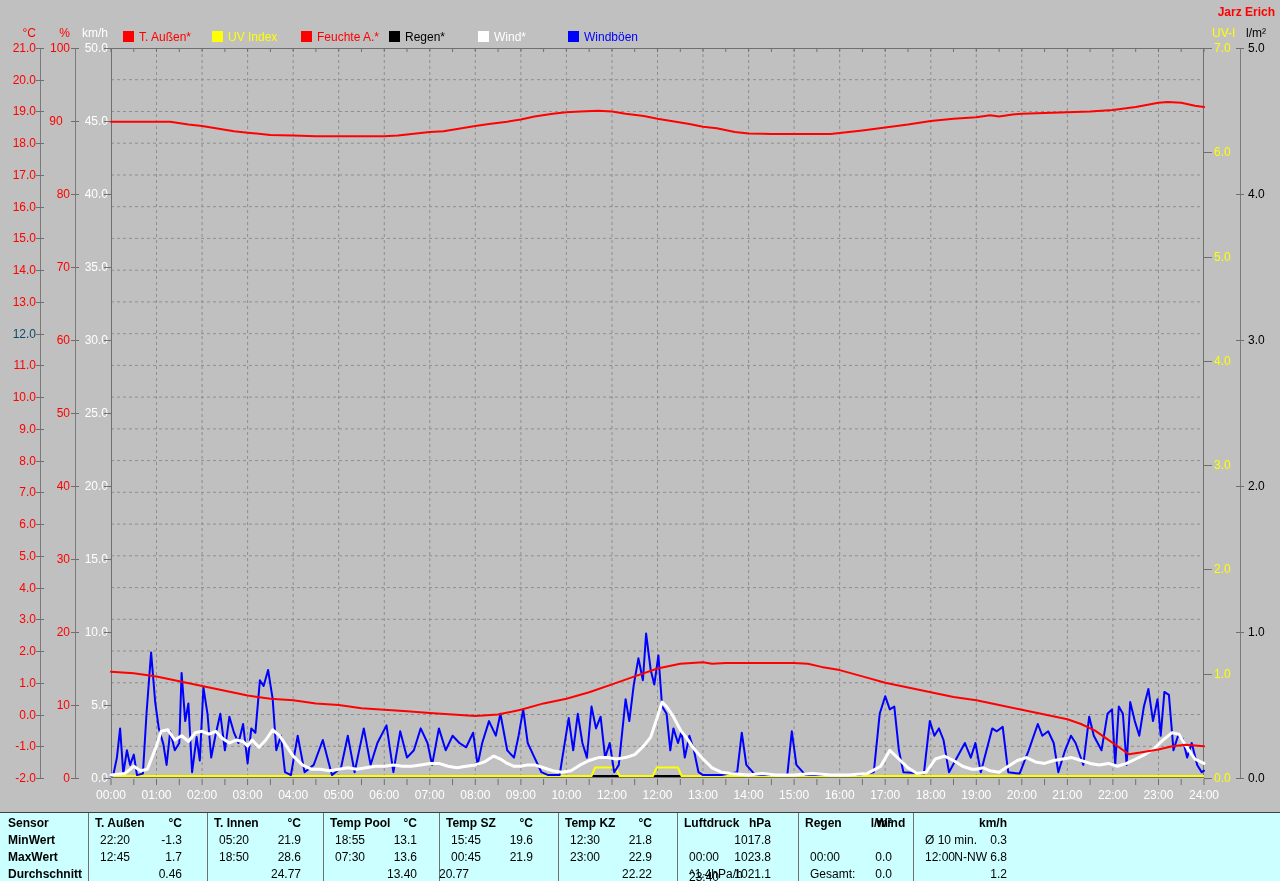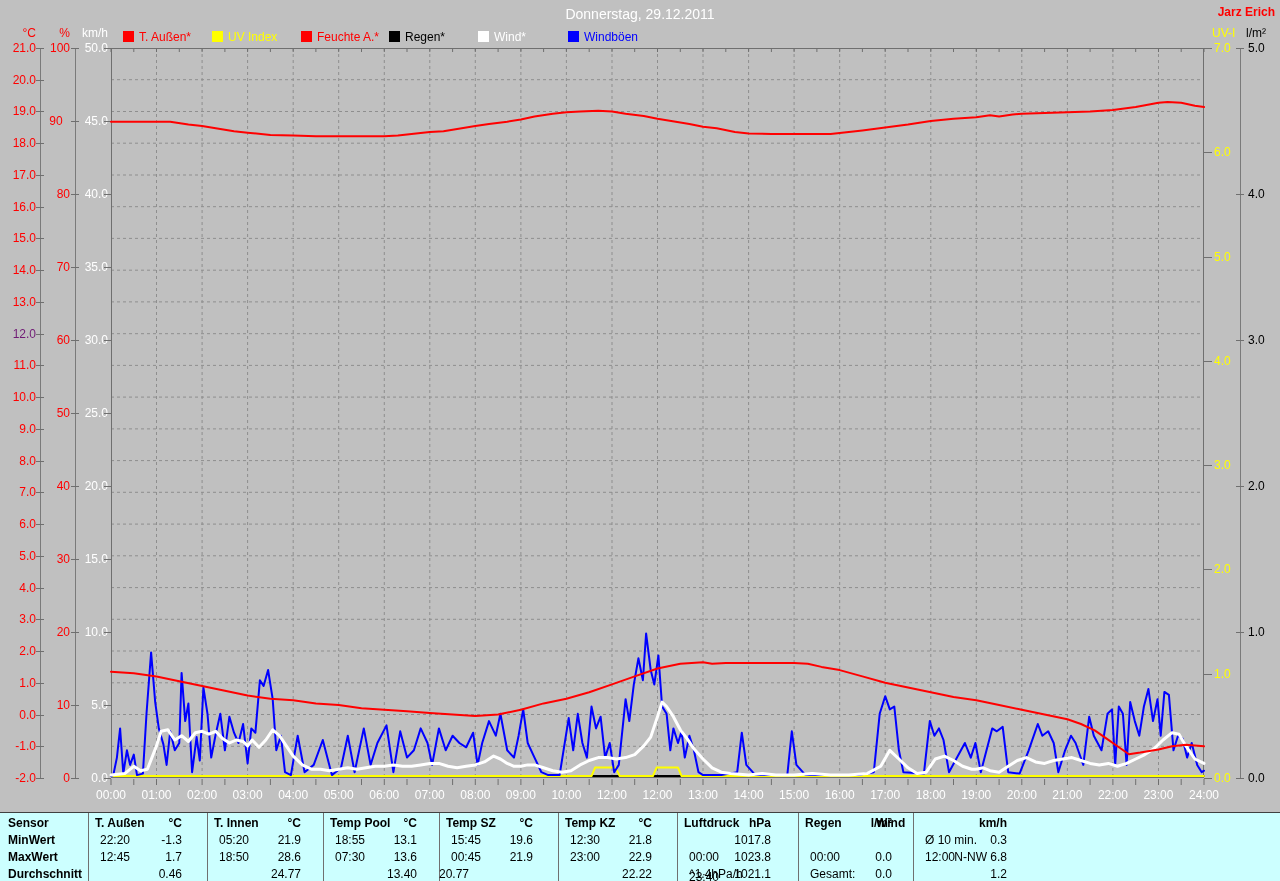--- a/index.html
+++ b/index.html
@@ -25,21 +25,20 @@
     border-top:1px solid #404040;border-bottom:1px solid #404040;font-size:12px;color:#000;}
   .stats .cell{position:absolute;white-space:nowrap;line-height:16px;}
   .stats .hdr{font-weight:bold;}
   .stats .vdiv{position:absolute;top:0;width:1px;height:68px;background:#707070;}
   svg{position:absolute;left:111px;top:48px;overflow:visible;}
 </style>
 </head>
 <body>
 
 <div class="screen">
-  <div class="title">Donnerstag, 29.12.2011</div>
   <div class="byline">Jarz Erich</div>
 
   <div id="legend">
       <div class="legend-item" style="left: 123px;">
         <div class="legend-swatch" style="left: 0px; background: rgb(255, 0, 0);"></div>
         <div class="legend-label" style="color: rgb(255, 0, 0);">T. Außen*</div>
       </div>
       <div class="legend-item" style="left: 212px;">
         <div class="legend-swatch" style="left: 0px; background: rgb(255, 255, 0);"></div>
         <div class="legend-label" style="color: rgb(255, 255, 0);">UV Index</div>
@@ -81,21 +80,21 @@
       <div class="tick-label" style="left: 2px; width: 34px; top: 167.957px; text-align: right; color: rgb(255, 0, 0);">17.0</div>
       <div class="tick-dash" style="left: 36px; width: 8px; top: 174.957px;"></div>
       <div class="tick-label" style="left: 2px; width: 34px; top: 199.696px; text-align: right; color: rgb(255, 0, 0);">16.0</div>
       <div class="tick-dash" style="left: 36px; width: 8px; top: 206.696px;"></div>
       <div class="tick-label" style="left: 2px; width: 34px; top: 231.435px; text-align: right; color: rgb(255, 0, 0);">15.0</div>
       <div class="tick-dash" style="left: 36px; width: 8px; top: 238.435px;"></div>
       <div class="tick-label" style="left: 2px; width: 34px; top: 263.174px; text-align: right; color: rgb(255, 0, 0);">14.0</div>
       <div class="tick-dash" style="left: 36px; width: 8px; top: 270.174px;"></div>
       <div class="tick-label" style="left: 2px; width: 34px; top: 294.913px; text-align: right; color: rgb(255, 0, 0);">13.0</div>
       <div class="tick-dash" style="left: 36px; width: 8px; top: 301.913px;"></div>
-      <div class="tick-label" style="left: 2px; width: 34px; top: 326.652px; text-align: right; color: #701a75;">12.0</div>
+      <div class="tick-label" style="left: 2px; width: 34px; top: 326.652px; text-align: right; color: #0c4a6e;">12.0</div>
       <div class="tick-dash" style="left: 36px; width: 8px; top: 333.652px;"></div>
       <div class="tick-label" style="left: 2px; width: 34px; top: 358.391px; text-align: right; color: rgb(255, 0, 0);">11.0</div>
       <div class="tick-dash" style="left: 36px; width: 8px; top: 365.391px;"></div>
       <div class="tick-label" style="left: 2px; width: 34px; top: 390.13px; text-align: right; color: rgb(255, 0, 0);">10.0</div>
       <div class="tick-dash" style="left: 36px; width: 8px; top: 397.13px;"></div>
       <div class="tick-label" style="left: 2px; width: 34px; top: 421.87px; text-align: right; color: rgb(255, 0, 0);">9.0</div>
       <div class="tick-dash" style="left: 36px; width: 8px; top: 428.87px;"></div>
       <div class="tick-label" style="left: 2px; width: 34px; top: 453.609px; text-align: right; color: rgb(255, 0, 0);">8.0</div>
       <div class="tick-dash" style="left: 36px; width: 8px; top: 460.609px;"></div>
       <div class="tick-label" style="left: 2px; width: 34px; top: 485.348px; text-align: right; color: rgb(255, 0, 0);">7.0</div>

